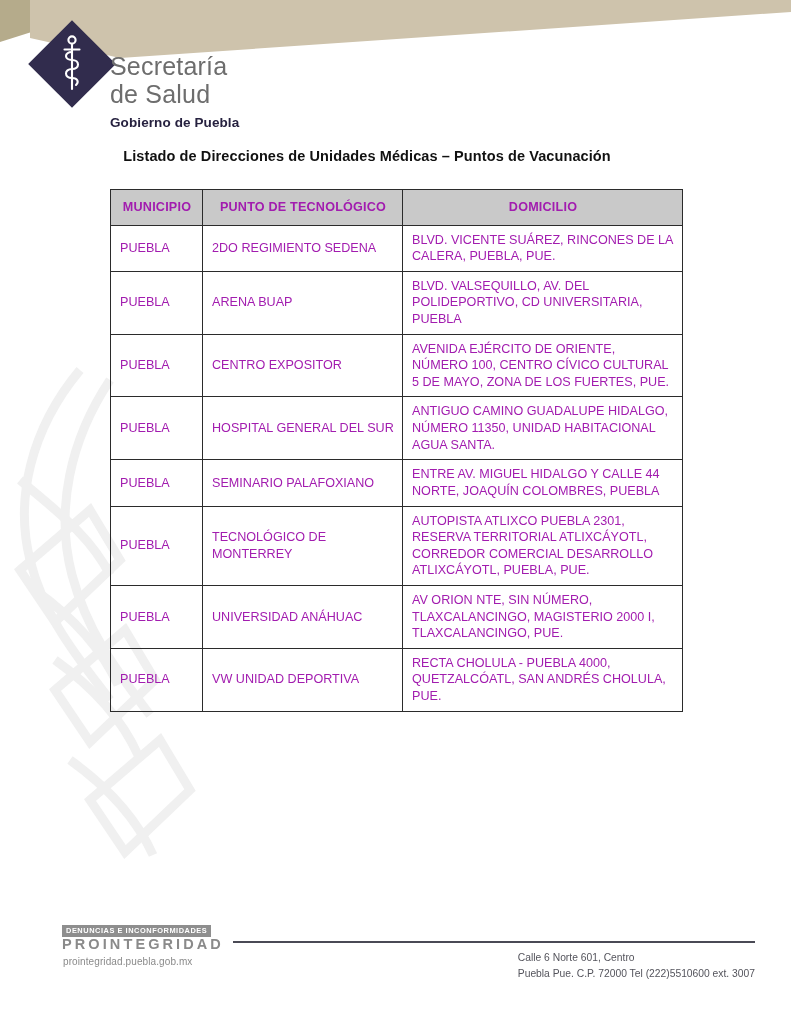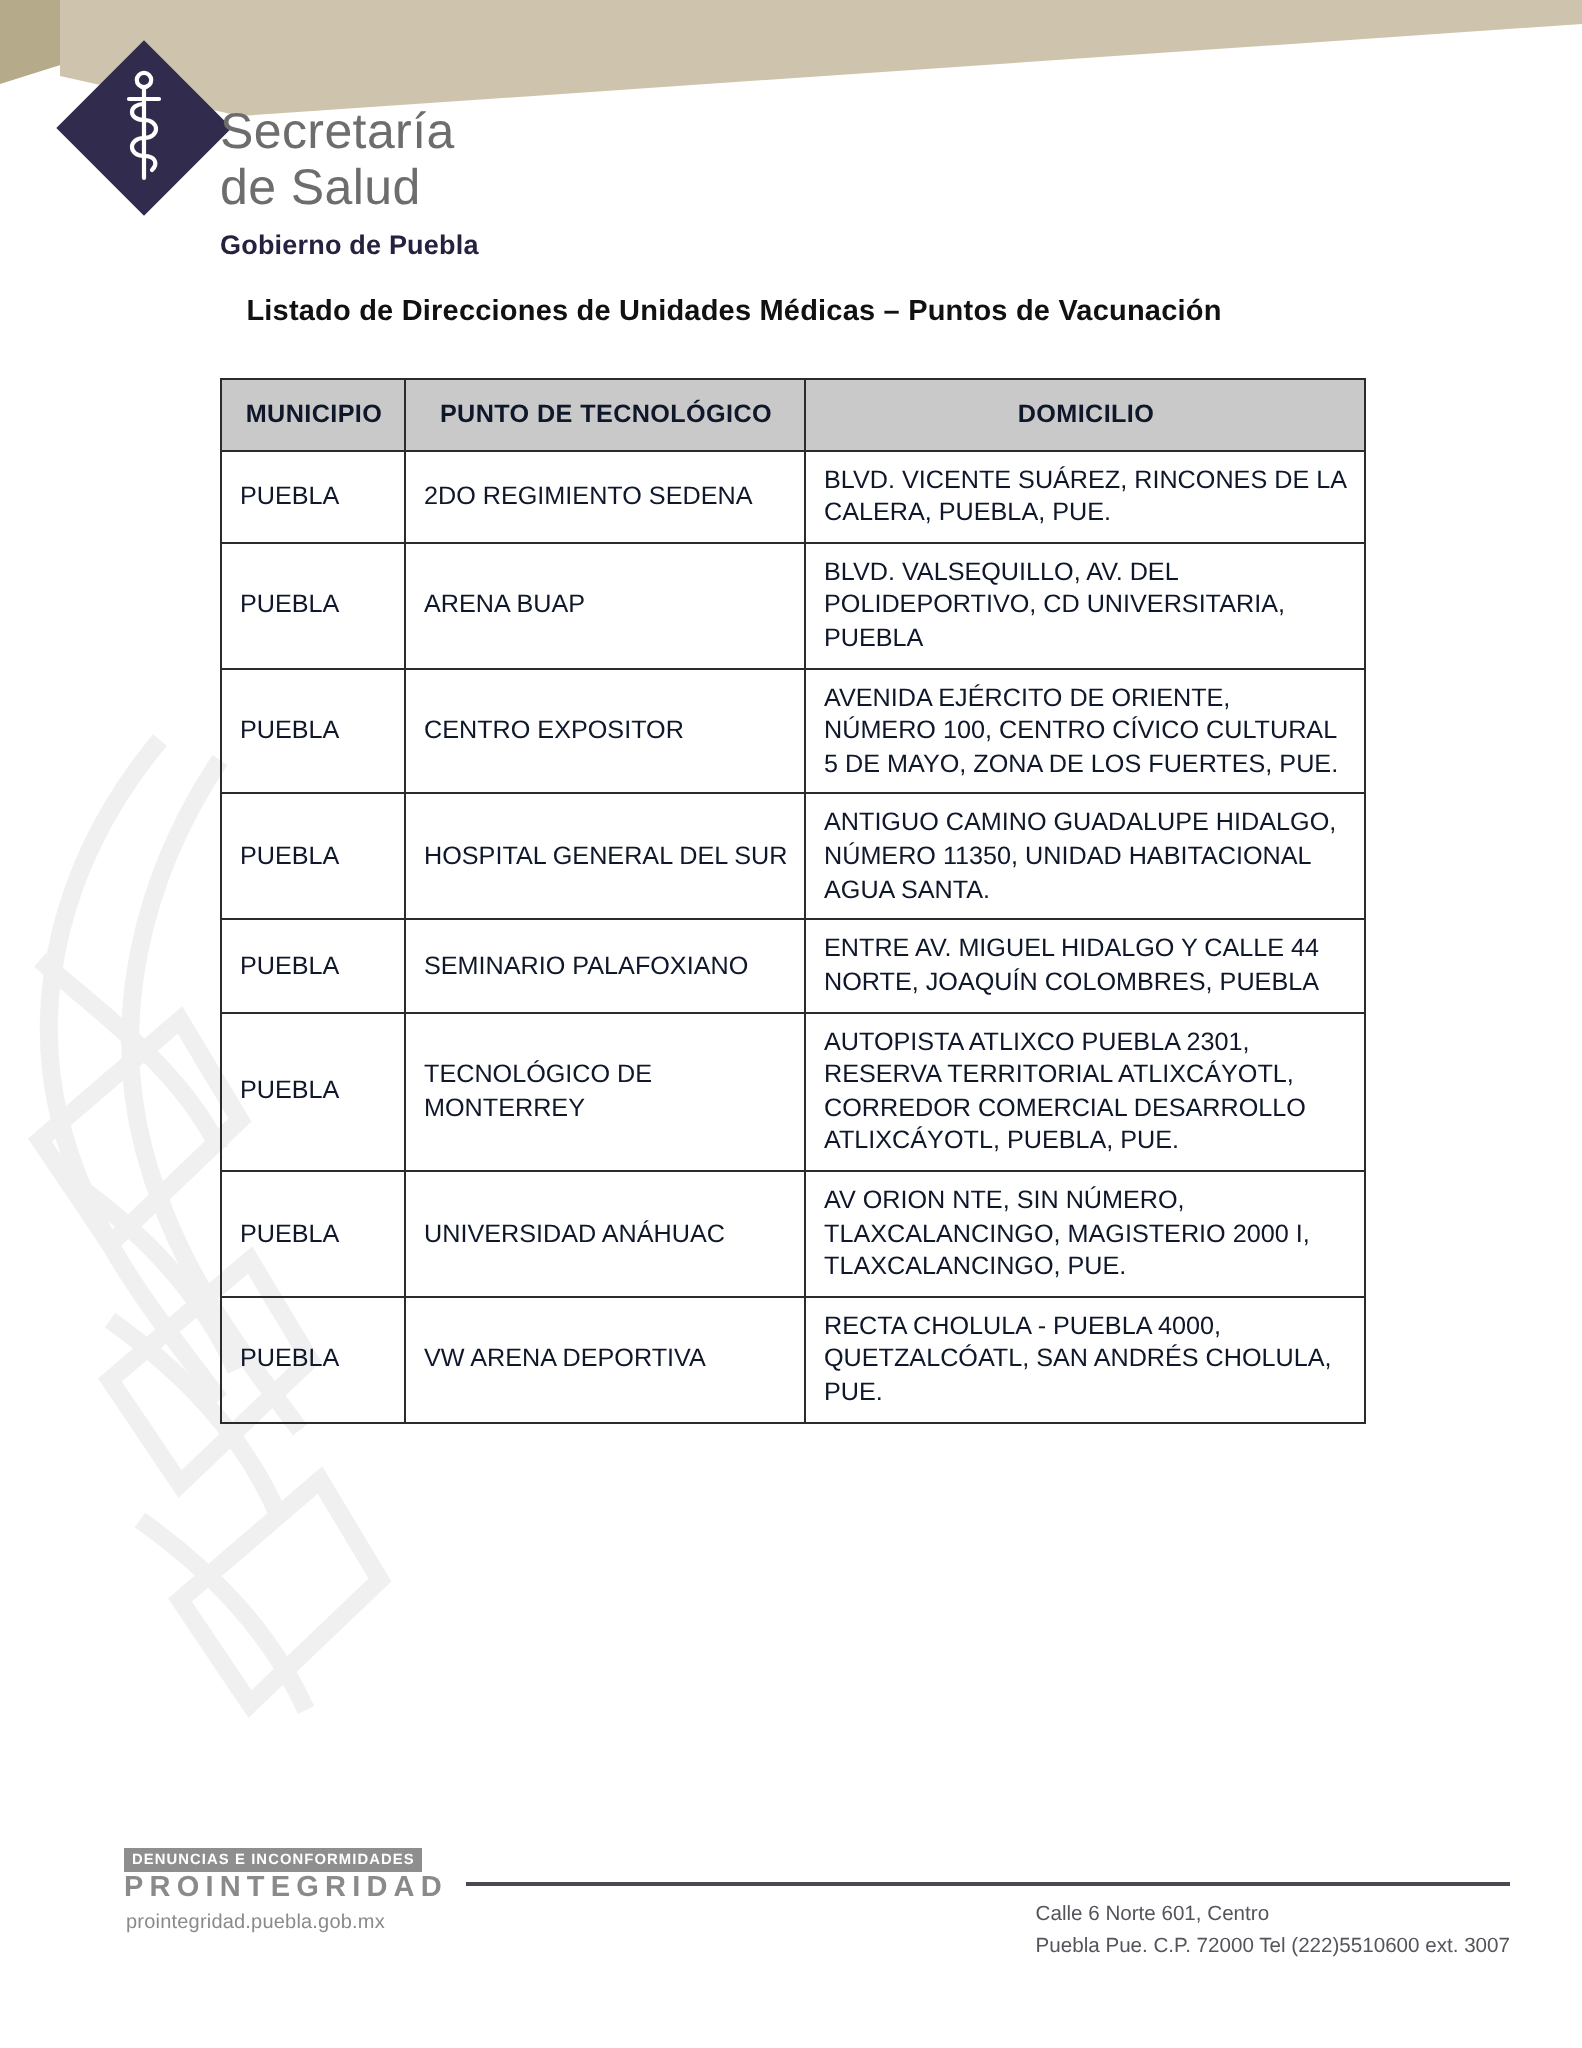--- a/index.html
+++ b/index.html
@@ -120,21 +120,21 @@
   }
   table.vac {
     border-collapse: collapse;
     width: 572px;
     table-layout: fixed;
   }
   table.vac td, table.vac th {
     border: 1.6px solid #2b2b2b;
     padding: 6px 8px 6px 9px;
     font-size: 12.6px;
-    color: #0f172a;
+    color: #a21caf;
     vertical-align: middle;
     line-height: 1.32;
     text-align: left;
   }
   table.vac thead th {
     background: #c9c9c9;
     font-weight: bold;
     font-size: 12.6px;
     text-align: center;
     padding-top: 9px;
@@ -304,21 +304,21 @@
         <td>TECNOLÓGICO DE MONTERREY</td>
         <td class="dom">AUTOPISTA ATLIXCO PUEBLA 2301, RESERVA TERRITORIAL ATLIXCÁYOTL, CORREDOR COMERCIAL DESARROLLO ATLIXCÁYOTL, PUEBLA, PUE.</td>
       </tr>
       <tr>
         <td>PUEBLA</td>
         <td>UNIVERSIDAD ANÁHUAC</td>
         <td class="dom">AV ORION NTE, SIN NÚMERO, TLAXCALANCINGO, MAGISTERIO 2000 I, TLAXCALANCINGO, PUE.</td>
       </tr>
       <tr>
         <td>PUEBLA</td>
-        <td>VW ARENA DEPORTIVA</td>
+        <td>VW UNIDAD DEPORTIVA</td>
         <td class="dom">RECTA CHOLULA - PUEBLA 4000, QUETZALCÓATL, SAN ANDRÉS CHOLULA, PUE.</td>
       </tr>
     </tbody>
   </table>
 </div>
 
 <div class="footer-left">
   <div class="denuncias-bar">DENUNCIAS E INCONFORMIDADES</div>
   <div class="prointegridad">PROINTEGRIDAD</div>
   <div class="proint-url">prointegridad.puebla.gob.mx</div>

